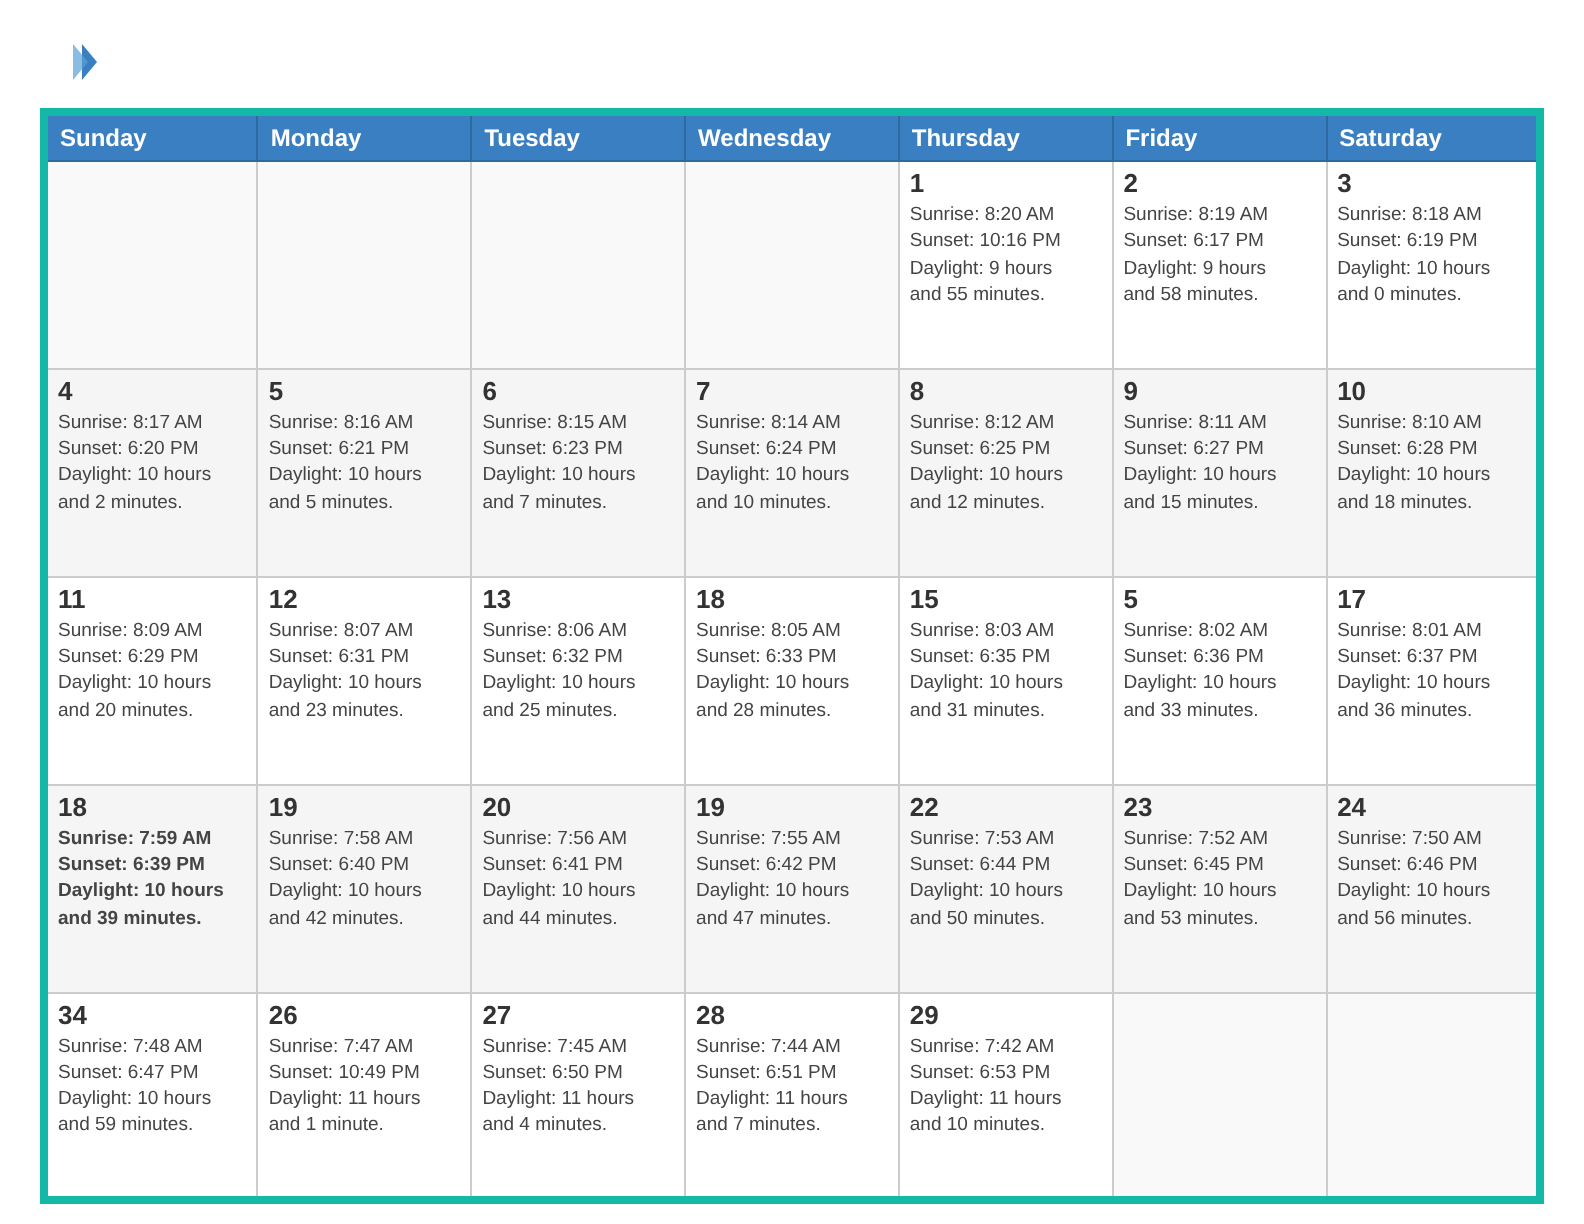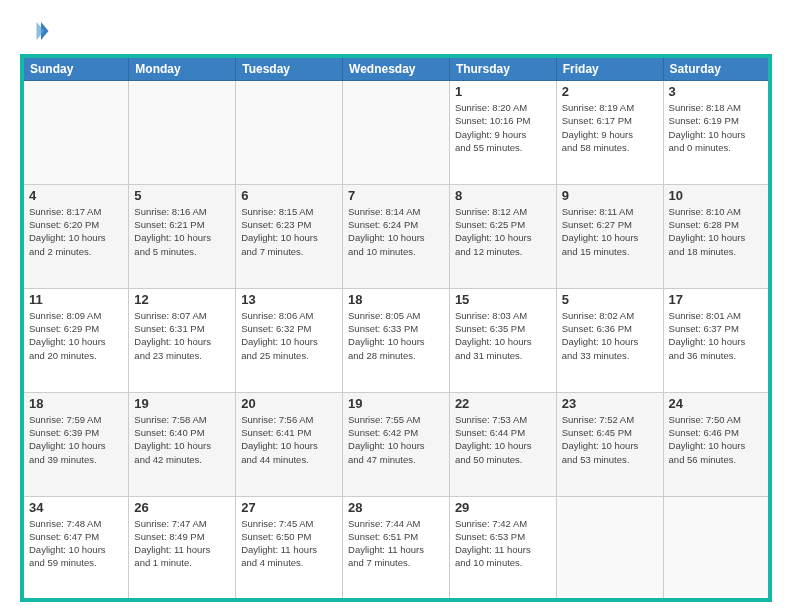--- a/index.html
+++ b/index.html
@@ -262,21 +262,21 @@
             <div class="day-number">17</div>
             <div class="day-info" style="white-space: pre-line;">Sunrise: 8:01 AM
 Sunset: 6:37 PM
 Daylight: 10 hours
 and 36 minutes.</div>
           </td>
         </tr>
         <tr class="row-shade">
           <td>
             <div class="day-number">18</div>
-            <div class="day-info" style="white-space: pre-line;">Sunrise: 7:59 AM
+            <div class="day-info" style="white-space: pre-line; font-weight: bold;">Sunrise: 7:59 AM
 Sunset: 6:39 PM
 Daylight: 10 hours
 and 39 minutes.</div>
           </td>
           <td>
             <div class="day-number">19</div>
             <div class="day-info" style="white-space: pre-line;">Sunrise: 7:58 AM
 Sunset: 6:40 PM
 Daylight: 10 hours
 and 42 minutes.</div>
@@ -321,21 +321,21 @@
           <td>
             <div class="day-number">34</div>
             <div class="day-info" style="white-space: pre-line;">Sunrise: 7:48 AM
 Sunset: 6:47 PM
 Daylight: 10 hours
 and 59 minutes.</div>
           </td>
           <td>
             <div class="day-number">26</div>
             <div class="day-info" style="white-space: pre-line;">Sunrise: 7:47 AM
-Sunset: 8:49 PM
+Sunset: 10:49 PM
 Daylight: 11 hours
 and 1 minute.</div>
           </td>
           <td>
             <div class="day-number">27</div>
             <div class="day-info" style="white-space: pre-line;">Sunrise: 7:45 AM
 Sunset: 6:50 PM
 Daylight: 11 hours
 and 4 minutes.</div>
           </td>

